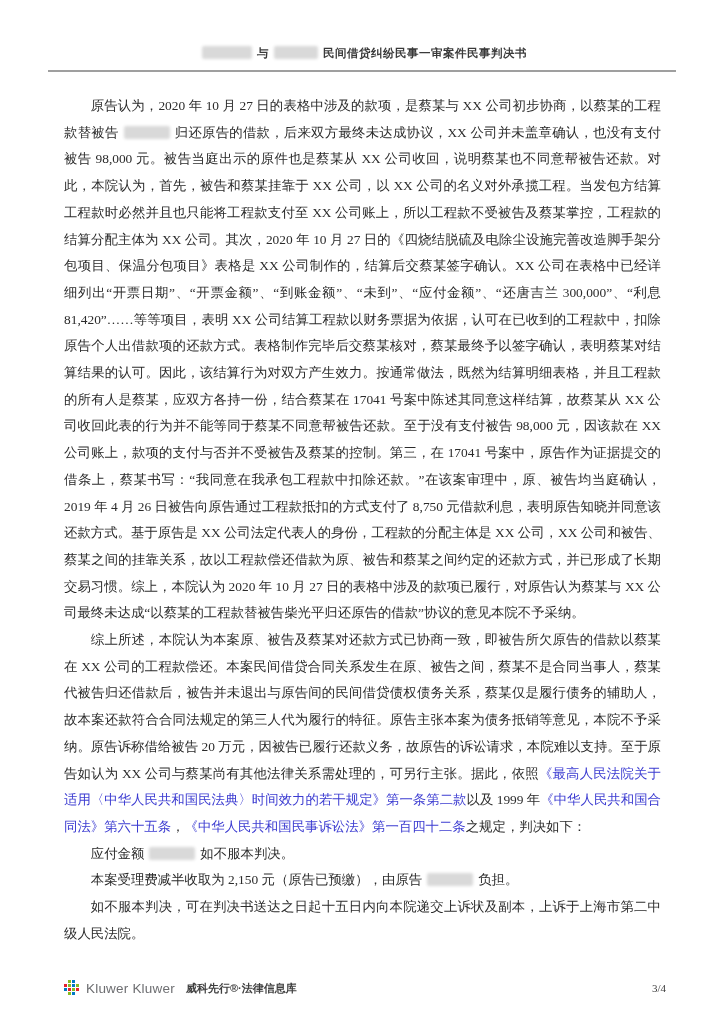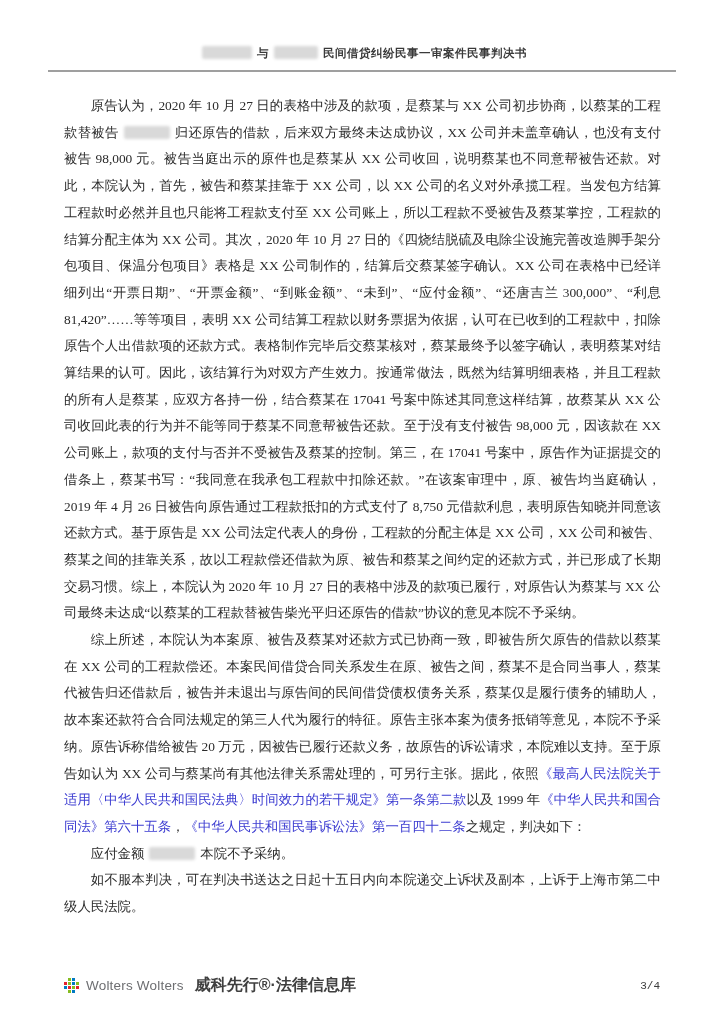--- a/index.html
+++ b/index.html
@@ -68,45 +68,46 @@
     gap: 7px;
     font-family: "Liberation Sans", "DejaVu Sans", sans-serif;
   }
   .brand .wk-icon { width: 16px; height: 16px; display: inline-block; }
   .brand .wk-name {
     font-size: 13.5px;
     color: #6d6e71;
     letter-spacing: 0.2px;
   }
   .brand .wk-product {
-    font-size: 16px;
+    font-size: 11px;
     color: #3f3f3f;
     font-weight: 600;
     margin-left: 4px;
   }
   .page-num {
     font-size: 11px;
     color: #3c3c3c;
-    font-family: Liberation Mono, monospace;
-    margin-right: 16px;
+    font-family: Liberation Serif, serif;
+    margin-right: 10px;
   }
 </style>
 </head>
 <body>
 
 <div class="page">
 
   <div class="doc-header" id="doc-header"><span class="redact" style="width: 50px;"></span><span>与</span><span class="redact" style="width: 44px;"></span><span>民间借贷纠纷民事一审案件民事判决书</span></div>
 
   <div class="header-divider"></div>
 
   <div class="doc-body" id="doc-body">
       <p><span>原告认为，2020 年 10 月 27 日的表格中涉及的款项，是蔡某与 XX 公司初步协商，以蔡某的工程款替被告</span><span class="redact" style="width: 46px;"></span><span>归还原告的借款，后来双方最终未达成协议，XX 公司并未盖章确认，也没有支付被告 98,000 元。被告当庭出示的原件也是蔡某从 XX 公司收回，说明蔡某也不同意帮被告还款。对此，本院认为，首先，被告和蔡某挂靠于 XX 公司，以 XX 公司的名义对外承揽工程。当发包方结算工程款时必然并且也只能将工程款支付至 XX 公司账上，所以工程款不受被告及蔡某掌控，工程款的结算分配主体为 XX 公司。其次，2020 年 10 月 27 日的《四烧结脱硫及电除尘设施完善改造脚手架分包项目、保温分包项目》表格是 XX 公司制作的，结算后交蔡某签字确认。XX 公司在表格中已经详细列出“开票日期”、“开票金额”、“到账金额”、“未到”、“应付金额”、“还唐吉兰 300,000”、“利息 81,420”……等等项目，表明 XX 公司结算工程款以财务票据为依据，认可在已收到的工程款中，扣除原告个人出借款项的还款方式。表格制作完毕后交蔡某核对，蔡某最终予以签字确认，表明蔡某对结算结果的认可。因此，该结算行为对双方产生效力。按通常做法，既然为结算明细表格，并且工程款的所有人是蔡某，应双方各持一份，结合蔡某在 17041 号案中陈述其同意这样结算，故蔡某从 XX 公司收回此表的行为并不能等同于蔡某不同意帮被告还款。至于没有支付被告 98,000 元，因该款在 XX 公司账上，款项的支付与否并不受被告及蔡某的控制。第三，在 17041 号案中，原告作为证据提交的借条上，蔡某书写：“我同意在我承包工程款中扣除还款。”在该案审理中，原、被告均当庭确认，2019 年 4 月 26 日被告向原告通过工程款抵扣的方式支付了 8,750 元借款利息，表明原告知晓并同意该还款方式。基于原告是 XX 公司法定代表人的身份，工程款的分配主体是 XX 公司，XX 公司和被告、蔡某之间的挂靠关系，故以工程款偿还借款为原、被告和蔡某之间约定的还款方式，并已形成了长期交易习惯。综上，本院认为 2020 年 10 月 27 日的表格中涉及的款项已履行，对原告认为蔡某与 XX 公司最终未达成“以蔡某的工程款替被告柴光平归还原告的借款”协议的意见本院不予采纳。</span></p>
       <p><span>综上所述，本院认为本案原、被告及蔡某对还款方式已协商一致，即被告所欠原告的借款以蔡某在 XX 公司的工程款偿还。本案民间借贷合同关系发生在原、被告之间，蔡某不是合同当事人，蔡某代被告归还借款后，被告并未退出与原告间的民间借贷债权债务关系，蔡某仅是履行债务的辅助人，故本案还款符合合同法规定的第三人代为履行的特征。原告主张本案为债务抵销等意见，本院不予采纳。原告诉称借给被告 20 万元，因被告已履行还款义务，故原告的诉讼请求，本院难以支持。至于原告如认为 XX 公司与蔡某尚有其他法律关系需处理的，可另行主张。据此，依照</span><span class="link">《最高人民法院关于适用〈中华人民共和国民法典〉时间效力的若干规定》</span><span class="link u">第一条第二款</span><span>以及 1999 年</span><span class="link">《中华人民共和国合同法》</span><span class="link u">第六十五条</span><span>，</span><span class="link">《中华人民共和国民事诉讼法》</span><span class="link u">第一百四十二条</span><span>之规定，判决如下：</span></p>
-      <p><span>应付金额</span><span class="redact" style="width: 46px;"></span><span>本院不予采纳。</span></p>
+      <p><span>应付金额</span><span class="redact" style="width: 46px;"></span><span>如不服本判决。</span></p>
+      <p><span>本案受理费减半收取为 2,150 元（原告已预缴），由原告</span><span class="redact" style="width: 46px;"></span><span>负担。</span></p>
       <p><span>如不服本判决，可在判决书送达之日起十五日内向本院递交上诉状及副本，上诉于上海市第二中级人民法院。</span></p>
     </div>
 
   <div class="doc-footer">
     <div class="brand">
       <span class="wk-icon">
         <svg viewBox="0 0 16 16" width="16" height="16" aria-hidden="true">
           <rect x="5" y="0" width="3" height="3" fill="#85bc20"></rect>
           <rect x="9" y="0" width="3" height="3" fill="#007ac3"></rect>
           <rect x="1" y="4" width="3" height="3" fill="#e5202e"></rect>
@@ -114,19 +115,19 @@
           <rect x="9" y="4" width="3" height="3" fill="#007ac3"></rect>
           <rect x="13" y="4" width="3" height="3" fill="#85bc20"></rect>
           <rect x="1" y="8" width="3" height="3" fill="#007ac3"></rect>
           <rect x="5" y="8" width="3" height="3" fill="#e5202e"></rect>
           <rect x="9" y="8" width="3" height="3" fill="#85bc20"></rect>
           <rect x="13" y="8" width="3" height="3" fill="#e5202e"></rect>
           <rect x="5" y="12" width="3" height="3" fill="#85bc20"></rect>
           <rect x="9" y="12" width="3" height="3" fill="#007ac3"></rect>
         </svg>
       </span>
-      <span class="wk-name">Wolters Wolters</span>
+      <span class="wk-name">Kluwer Kluwer</span>
       <span class="wk-product">威科先行®·法律信息库</span>
     </div>
     <div class="page-num">3/4</div>
   </div>
 
 </div>
 
 </body></html>

